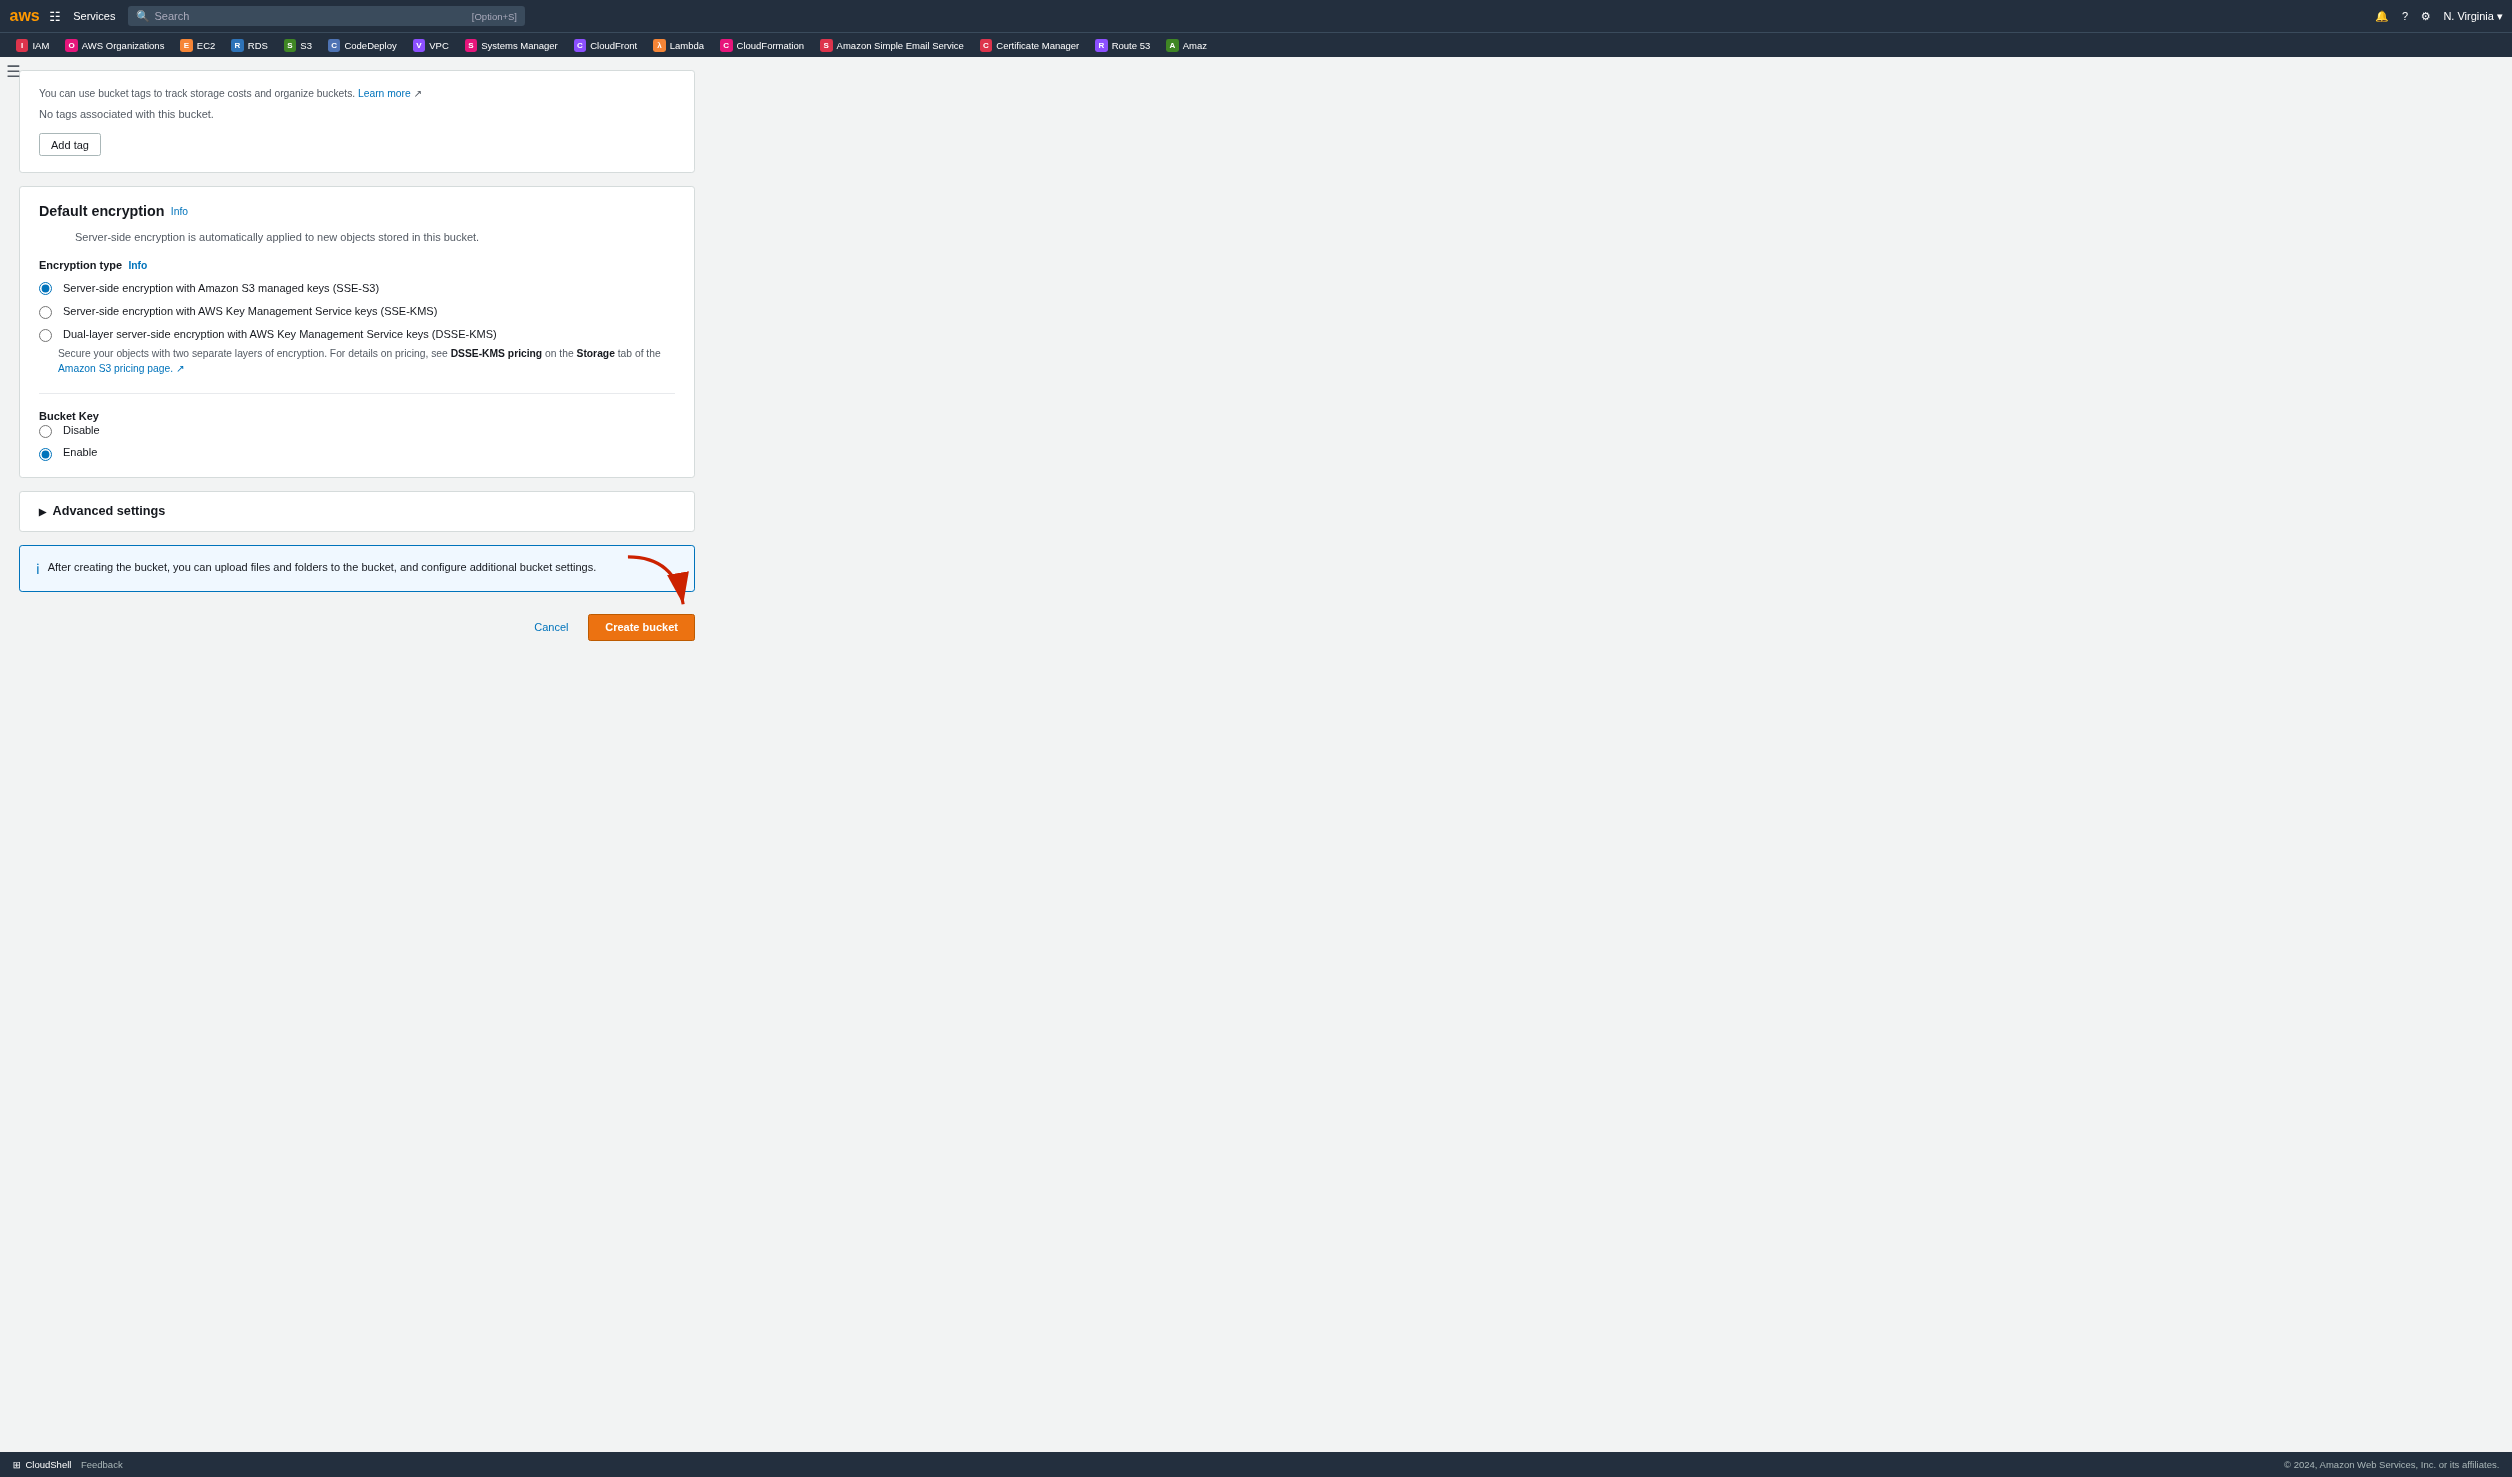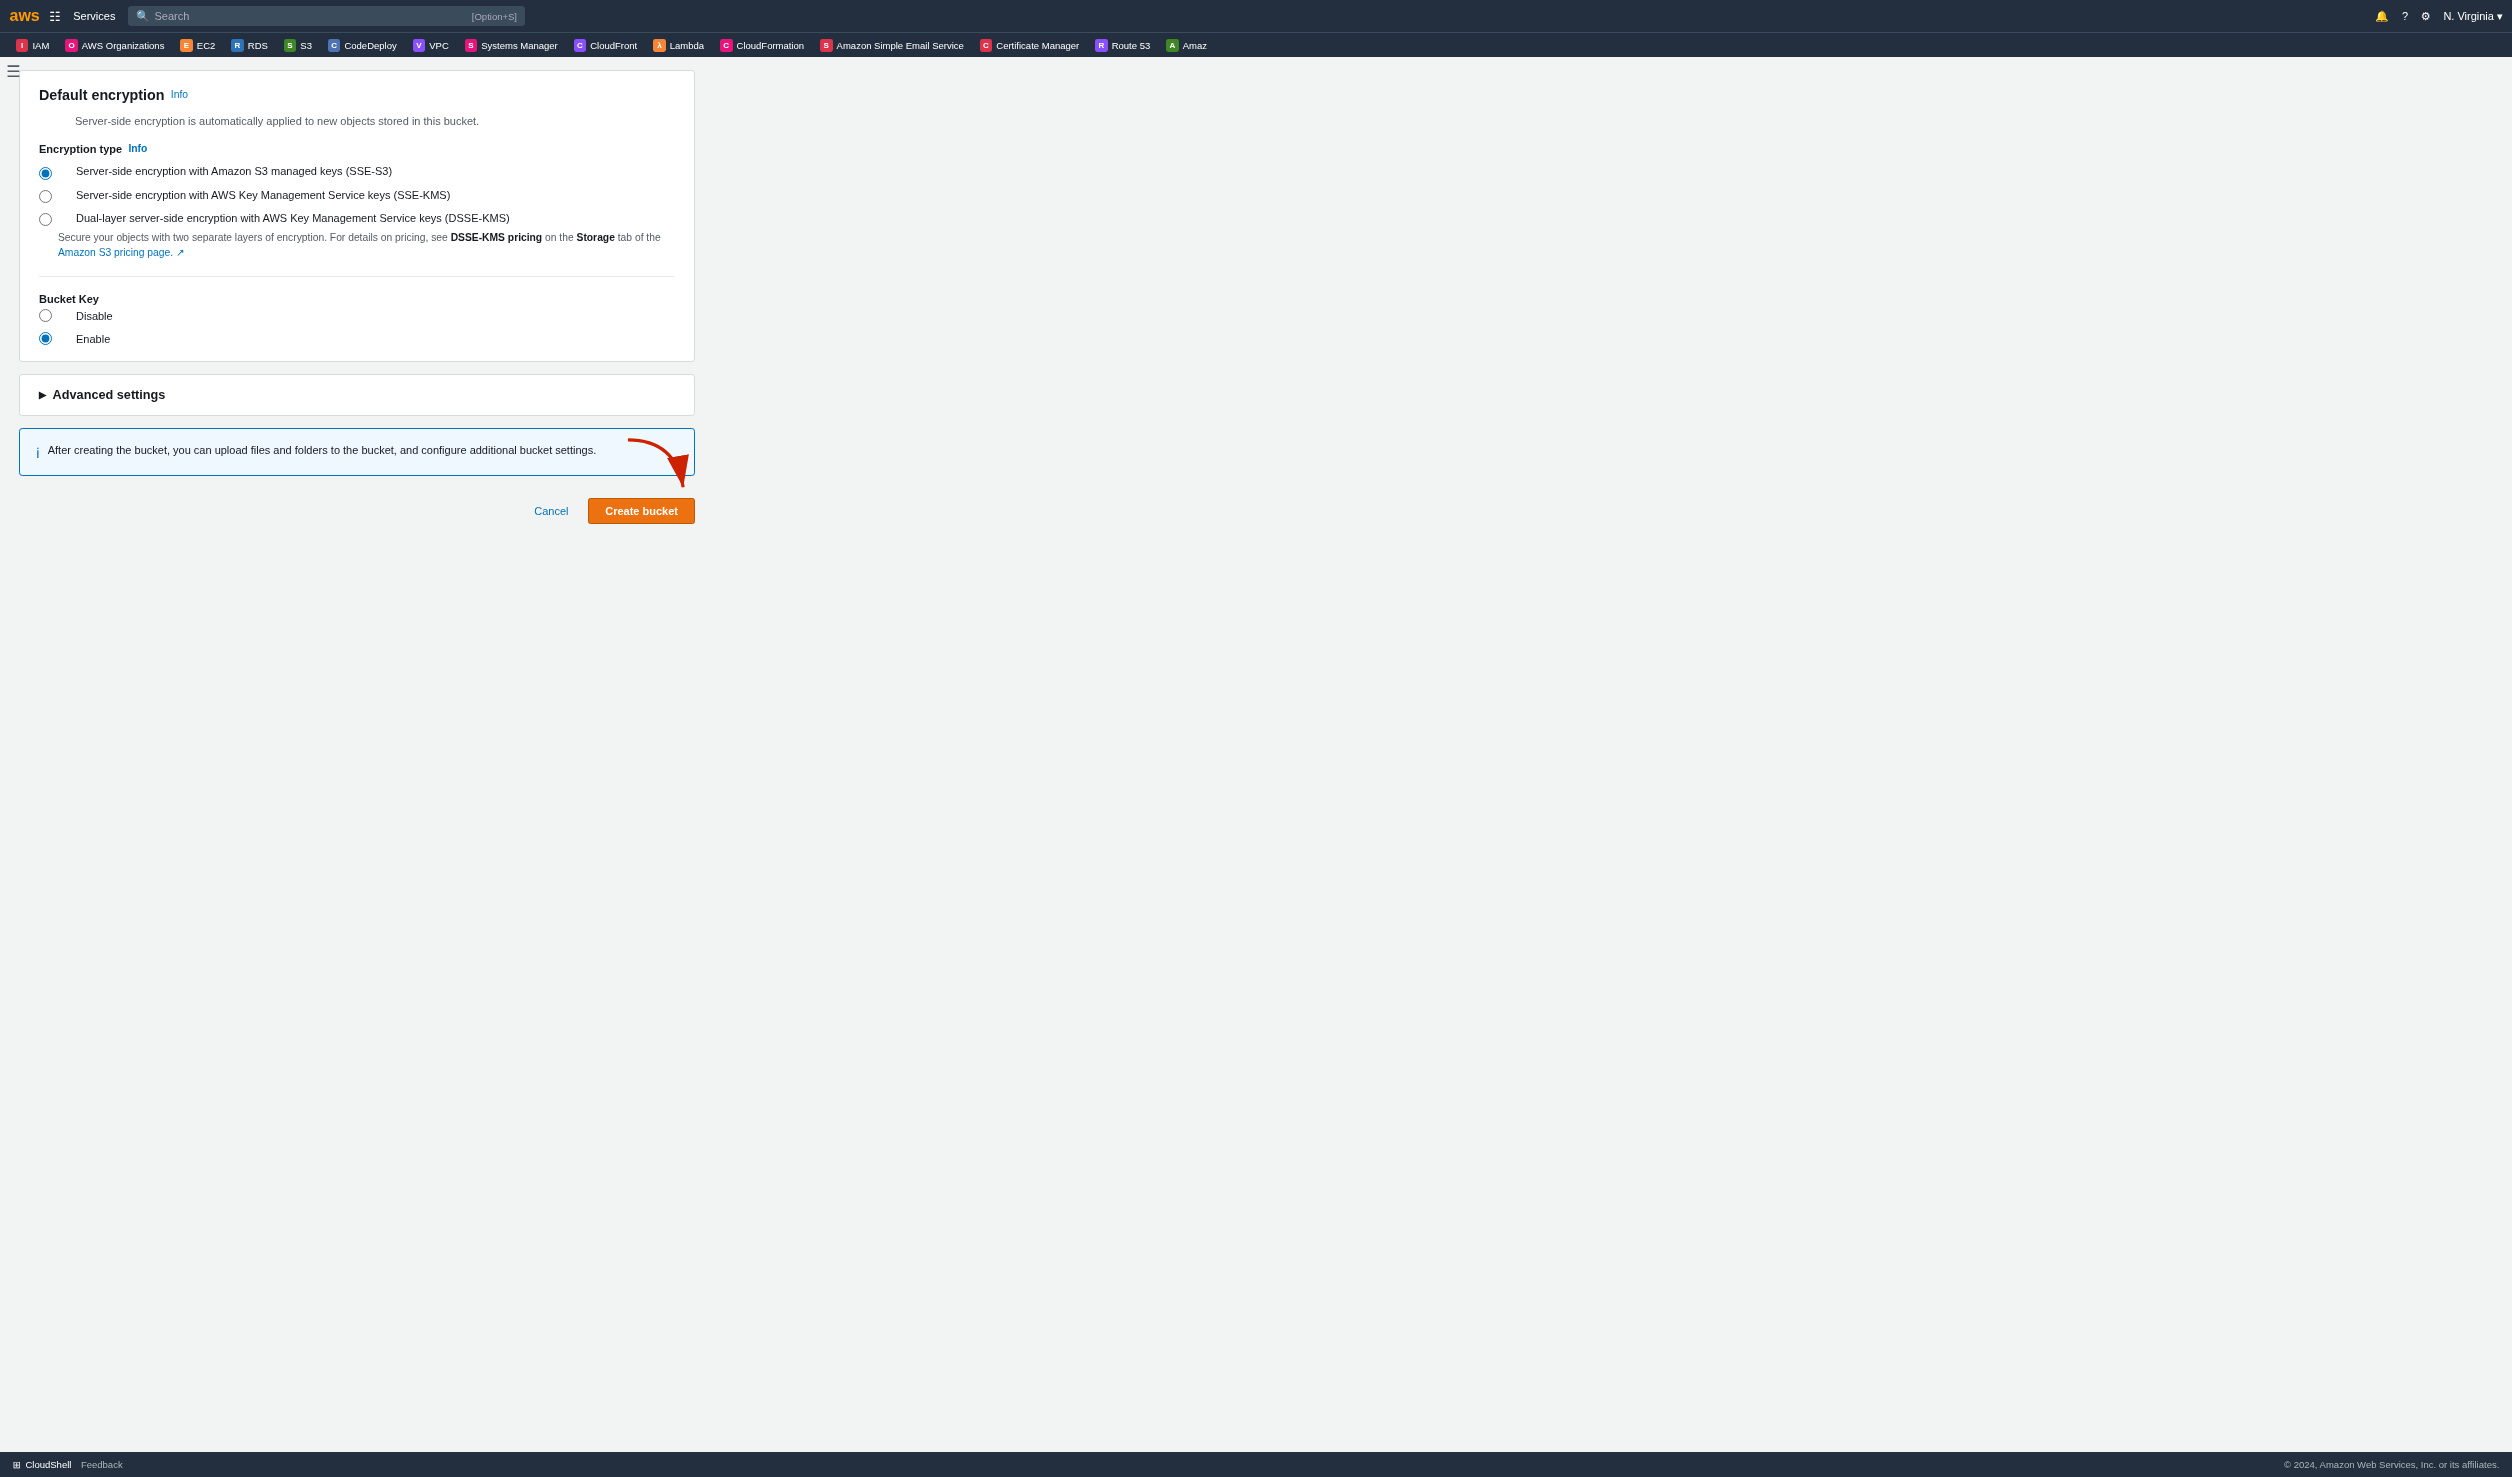--- a/index.html
+++ b/index.html
@@ -173,22 +173,22 @@
       align-items: center;
       gap: 6.3px;
       font-size: 11px;
       font-weight: 700;
       margin-bottom: 9.5px;
     }
 
     .radio-group { display: flex; flex-direction: column; gap: 8px; }
     .radio-option {
       display: flex;
-      align-items: flex-end;
-      gap: 24px;
+      align-items: flex-start;
+      gap: 11px;
       font-size: 11px;
     }
     .radio-option input[type="radio"] {
       margin-top: 1.6px;
       accent-color: #0073bb;
     }
     .radio-label { line-height: 1.4; }
 
     .dsse-description {
       margin-left: 19px;
@@ -392,20 +392,27 @@
   <div class="bookmark-item">
     <span class="bookmark-icon" style="background:#3f8624;color:#fff">A</span>
     <span>Amaz</span>
   </div>
 </div>
 
 <div class="hamburger">☰</div>
 
 <div class="main-content">
 
+  <div class="card">
+    <p class="tags-info-text">
+      You can use bucket tags to track storage costs and organize buckets. <a>Learn more</a> ↗
+    </p>
+    <p class="no-tags-text">No tags associated with this bucket.</p>
+    <button class="add-tag-btn">Add tag</button>
+  </div>
 
   <div class="card">
     <div class="section-header">
       <span class="section-title">Default encryption</span>
       <a class="info-link">Info</a>
     </div>
     <p class="section-desc">Server-side encryption is automatically applied to new objects stored in this bucket.</p>
 
     <div class="subsection-title">
       <span>Encryption type</span>

